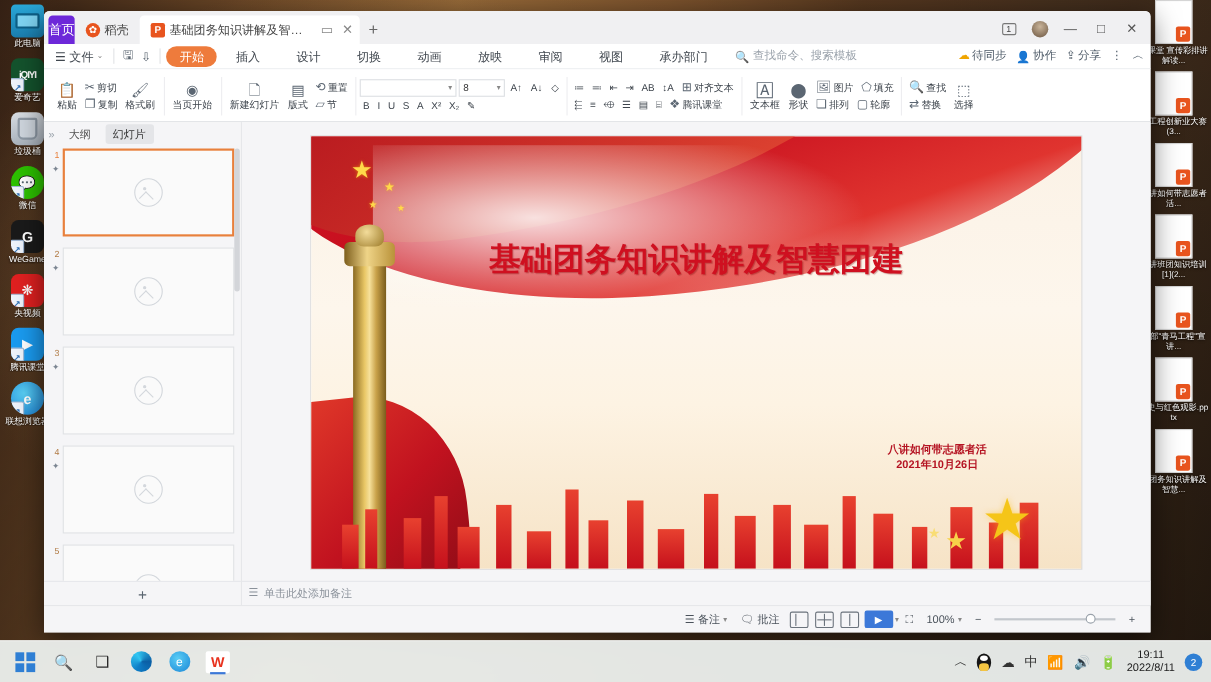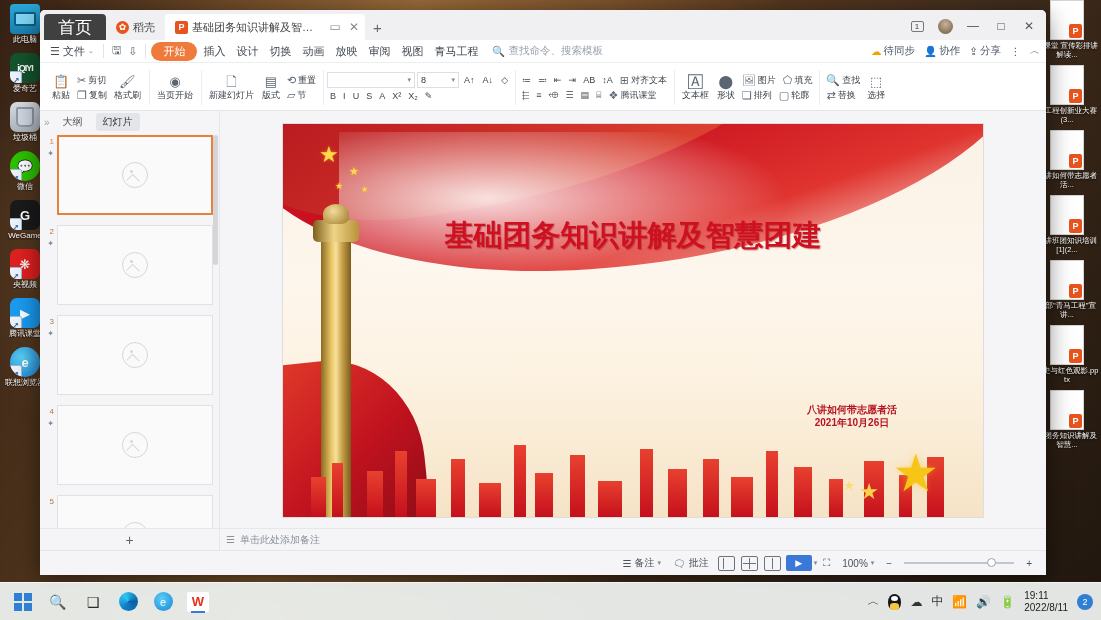--- a/index.html
+++ b/index.html
@@ -84,21 +84,21 @@
   
   #tabbar {
     height: 30px; background: #f0f0f2; display: flex; align-items: flex-end;
     padding-left: 4px; position: relative; flex: none;
   }
   .tab {
     height: 26px; display: flex; align-items: center; gap: 4px;
     padding: 0 10px; font-size: 11px; color: #444;
     border-radius: 4px 4px 0 0; cursor: default; max-width: 200px;
   }
-  .tab-home { background: #404040; color: #fff; font-size: 17px; padding: 0 14px; }
+  .tab-home { background: #6d28d9; color: #fff; font-size: 12px; padding: 0 0; }
   .tab-shell { background: #f0f0f2; }
   .tab-doc { background: #fff; padding-right: 4px; }
   .tab-doc .tname { overflow: hidden; white-space: nowrap; text-overflow: ellipsis; max-width: 138px; }
   .dot-ico { width: 13px; height: 13px; border-radius: 50%; background: #e8541e;
     color: #fff; font-size: 9px; display: flex; align-items: center; justify-content: center; flex:none;}
   .p-ico { width: 13px; height: 13px; border-radius: 2px; background: #e8541e;
     color: #fff; font-size: 9px; font-weight: bold; display: flex; align-items: center; justify-content: center; flex:none;}
   .tab-x { font-size: 12px; color: #888; padding: 0 2px; }
   .tab-add { font-size: 15px; color: #666; padding: 0 8px; height:26px; display:flex;align-items:center;}
   #wincontrols { margin-left: auto; display: flex; align-items: center; gap: 2px; padding: 0 4px 3px 0; }
@@ -108,21 +108,21 @@
     font-size: 8px; display: flex; align-items: center; justify-content: center; color: #444; }
   .wc-avatar { width: 15px; height: 15px; border-radius: 50%;
     background: radial-gradient(circle at 50% 35%, #c9b49a, #6b5540); }
 
   
   #menubar {
     height: 23px; background: #fff; display: flex; align-items: center;
     padding: 0 6px; font-size: 11px; color: #40474f; gap: 1px; flex: none;
     border-bottom: 1px solid #eceef0;
   }
-  .mb-item { padding: 2px 5px; border-radius: 10px; cursor: default; white-space: nowrap; }
+  .mb-item { padding: 2px 16px; border-radius: 10px; cursor: default; white-space: nowrap; }
   .mb-item.active { background: #ee7b3c; color: #fff; padding: 2px 12px; }
   .mb-file { display: flex; align-items: center; gap: 3px; padding: 2px 4px; }
   .hamb { display: inline-block; width: 10px; }
   .mb-sep { width: 1px; height: 14px; background: #e1e3e6; margin: 0 4px; }
   .mb-icobtn { padding: 1px 3px; color: #5a6570; font-size: 11px; }
   .mb-search { display: flex; align-items: center; gap: 3px; color: #9aa2ab; margin-left: 8px; font-size: 10.5px; }
   #menubar-right { margin-left: auto; display: flex; align-items: center; gap: 9px; font-size: 10.5px; color: #4e5b68; }
   #menubar-right span.mr { display: flex; align-items: center; gap: 2px; }
   .sync-dot { color: #f0a500; }
 
@@ -283,21 +283,21 @@
     color: #e8321e; font-size: 13px; font-weight: bold; display: flex; align-items: center;
     justify-content: center; position: relative; }
   .tb-wps::after { content:""; position:absolute; left:4px; right:4px; bottom:-1px; height:2px; background:#3c78d8; }
   .taskrun { position: relative; }
   #tb-right { margin-left: auto; display: flex; align-items: center; gap: 9px; padding-right: 8px;
     font-size: 11px; color: #2b2b2b; }
   .tray-i { font-size: 12px; color: #333; }
   .penguin { width: 13px; height: 16px; background: #161616; border-radius: 50% 50% 45% 45%; position: relative; }
   .penguin::before { content:""; position:absolute; left:2px; top:9px; right:2px; bottom:0; background:#f4c542; border-radius:40%; }
   .penguin::after { content:""; position:absolute; left:3px; top:2px; width:7px; height:5px; background:#fff; border-radius:50%; }
-  #clock { text-align: left; font-size: 10px; line-height: 12px; color: #1b1b1b; }
+  #clock { text-align: center; font-size: 10px; line-height: 12px; color: #1b1b1b; }
   .notifbadge { width: 16px; height: 16px; border-radius: 50%; background: #2f7fd4; color: #fff;
     font-size: 9px; display: flex; align-items: center; justify-content: center; }
 </style>
 </head>
 <body>
 
 <div id="desktop"></div>
 
 <div id="dk-left" class="dk-col">
   <div class="dk-item">
@@ -424,21 +424,21 @@
     <span class="mb-icobtn">⇩</span>
     <span class="mb-sep"></span>
     <span class="mb-item active">开始</span>
     <span class="mb-item">插入</span>
     <span class="mb-item">设计</span>
     <span class="mb-item">切换</span>
     <span class="mb-item">动画</span>
     <span class="mb-item">放映</span>
     <span class="mb-item">审阅</span>
     <span class="mb-item">视图</span>
-    <span class="mb-item">青马工程</span>
+    <span class="mb-item">承办部门</span>
     <span class="mb-search">
       <span>🔍</span>
       <span>查找命令、搜索模板</span>
     </span>
     <span id="menubar-right">
       <span class="mr">
         <span class="sync-dot">☁</span>
         <span>待同步</span>
       </span>
       <span class="mr">

